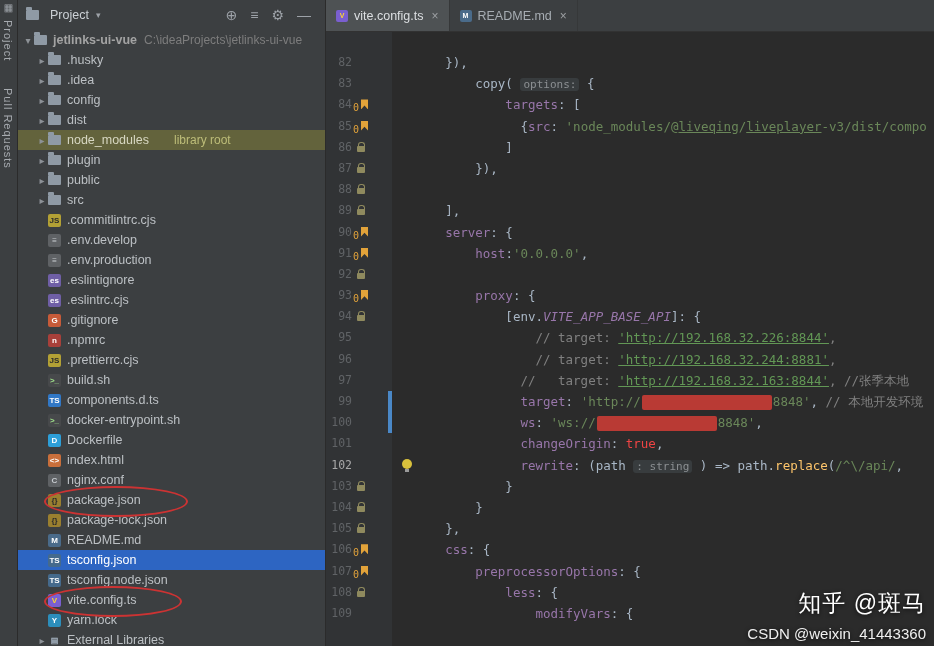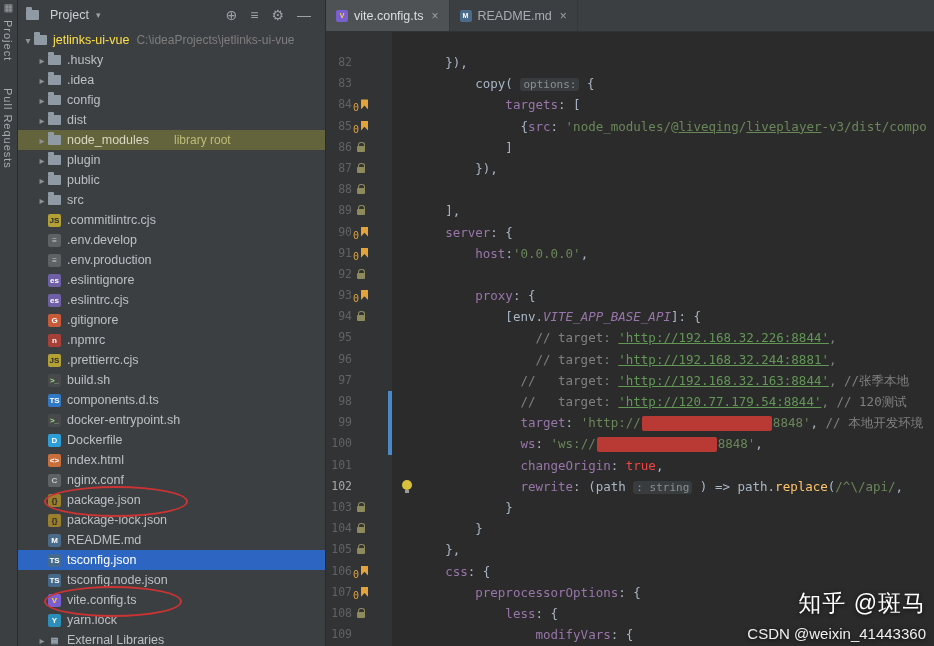--- a/index.html
+++ b/index.html
@@ -25,21 +25,21 @@
   .tree{position:relative}
   .tree-row{height:20px;display:flex;align-items:center;font-size:12.5px;color:#bcc0c4;position:relative;white-space:nowrap}
   .tree-row.selected{background:var(--sel,#2d65c2)}
   .tree-row.selected .tname{color:#fff}
   .tree-row.olive{background:var(--olive,#63633c)}
   .tree-row.olive .tname{color:#d7d7c2}
   .chev{width:12px;flex:none;color:#8d9297;font-size:10px;text-align:center}
   .fold,.fold-mini{width:13px;height:10px;background:#8f9aa5;border-radius:1px;position:relative;margin-right:6px;flex:none}
   .fold::before,.fold-mini::before{content:'';position:absolute;top:-3px;left:0;width:6px;height:3px;background:#8f9aa5;border-radius:1px 1px 0 0}
   .ficon{width:13px;height:13px;border-radius:2px;font-size:8px;font-weight:bold;display:flex;align-items:center;justify-content:center;margin-right:6px;flex:none;font-family:"Liberation Sans",sans-serif}
-  .tname.bold{color:#fde047;font-weight:normal}
+  .tname.bold{color:#a3a3a3;font-weight:bold}
   .tpath{color:#7d7d7d;margin-left:7px;font-size:12px}
   .tsuffix{color:#bdbd79;margin-left:25px;font-size:12px}
   .circled::after{content:'';position:absolute;left:26px;top:-4px;height:27px;width:var(--cw,135px);border:2px solid var(--circle,#cc3333);border-radius:50%;pointer-events:none;z-index:4}
 
   
   .editor{position:absolute;left:326px;top:0;right:0;height:646px;background:#2b2b2b}
   .tabbar{height:32px;background:#3c3f41;display:flex;align-items:stretch;border-bottom:1px solid #323232}
   .tab{display:flex;align-items:center;gap:6px;padding:0 10px;font-size:12.5px;color:#a7adb3;border-right:1px solid #363839}
   .tab.active{background:#4e5254;color:#dcdfe2}
   .tab .ficon{width:12px;height:12px;font-size:7px;margin-right:0}
@@ -409,27 +409,20 @@
         <span class="codetext"><span class="tk-c">                  // target: </span><span class="tk-cu">'http://192.168.32.244:8881'</span><span class="tk-c">,</span></span>
       </div>
       <div class="code-line">
         <span class="ln">97</span>
         <span class="gico"></span>
         <span class="gsp"></span>
         <span class="vcs"></span>
         <span class="codetext"><span class="tk-c">                //   target: </span><span class="tk-cu">'http://192.168.32.163:8844'</span><span class="tk-c">, //张季本地</span></span>
       </div>
       <div class="code-line">
-        <span class="ln">98</span>
-        <span class="gico"></span>
-        <span class="gsp"></span>
-        <span class="vcs mod"></span>
-        <span class="codetext"><span class="tk-c">                //   target: </span><span class="tk-cu">'http://120.77.179.54:8844'</span><span class="tk-c">, // 120测试</span></span>
-      </div>
-      <div class="code-line">
         <span class="ln">99</span>
         <span class="gico"></span>
         <span class="gsp"></span>
         <span class="vcs mod"></span>
         <span class="codetext"><span class="tk-p">                </span><span class="tk-f">target</span><span class="tk-p">: </span><span class="tk-s">'http://</span><span class="redact" style="width: 130px;"></span><span class="tk-s">8848'</span><span class="tk-p">, </span><span class="tk-c">// 本地开发环境</span></span>
       </div>
       <div class="code-line">
         <span class="ln">100</span>
         <span class="gico"></span>
         <span class="gsp"></span>

